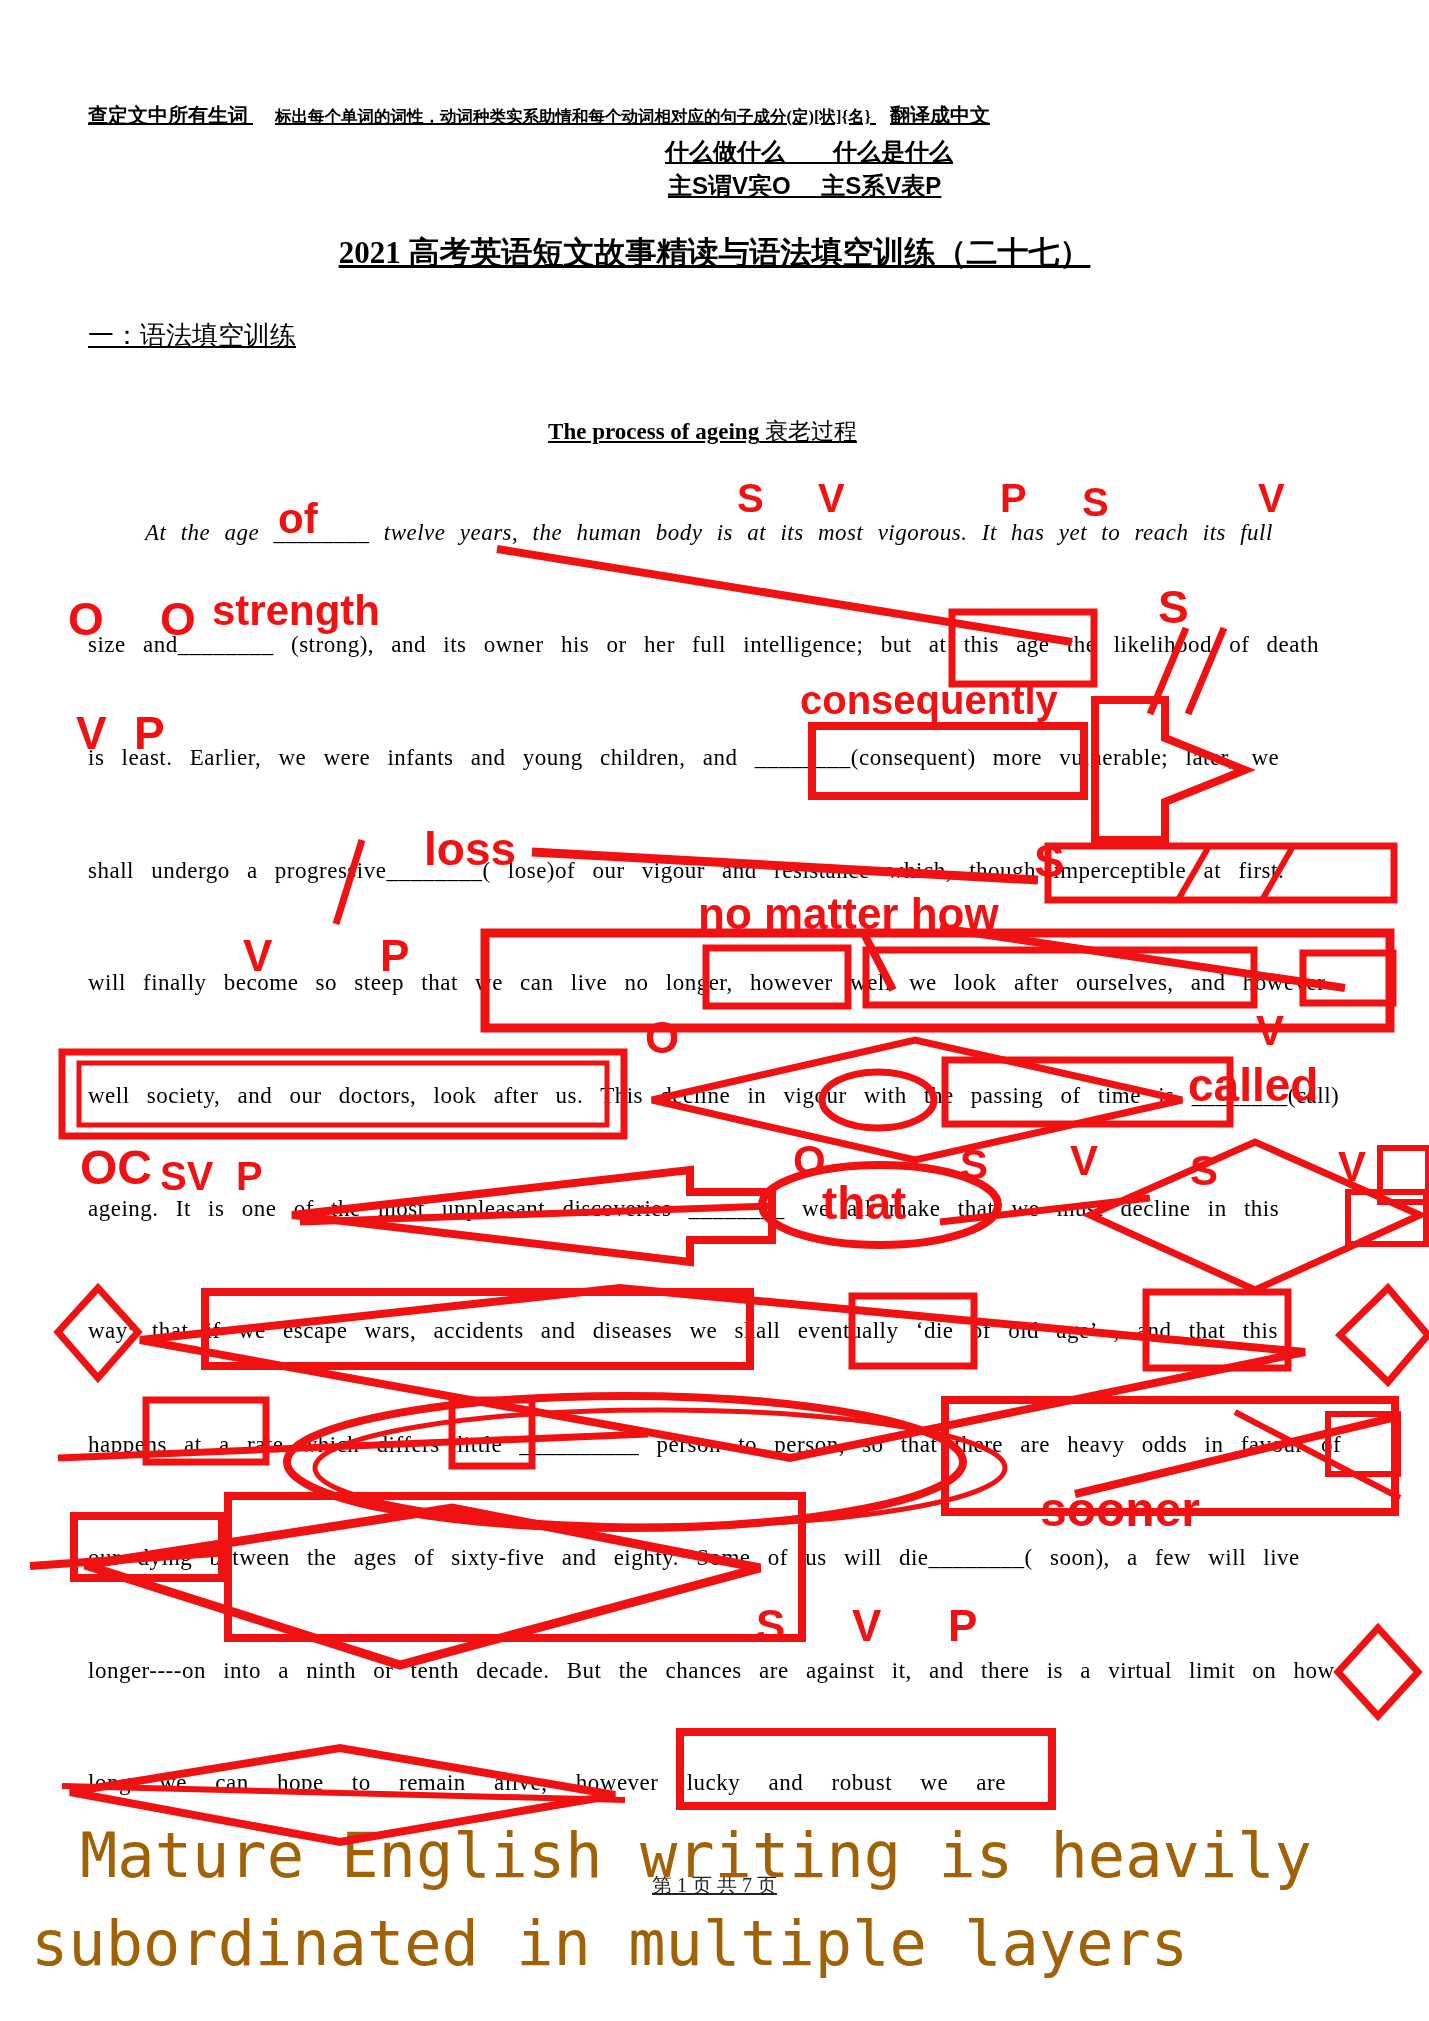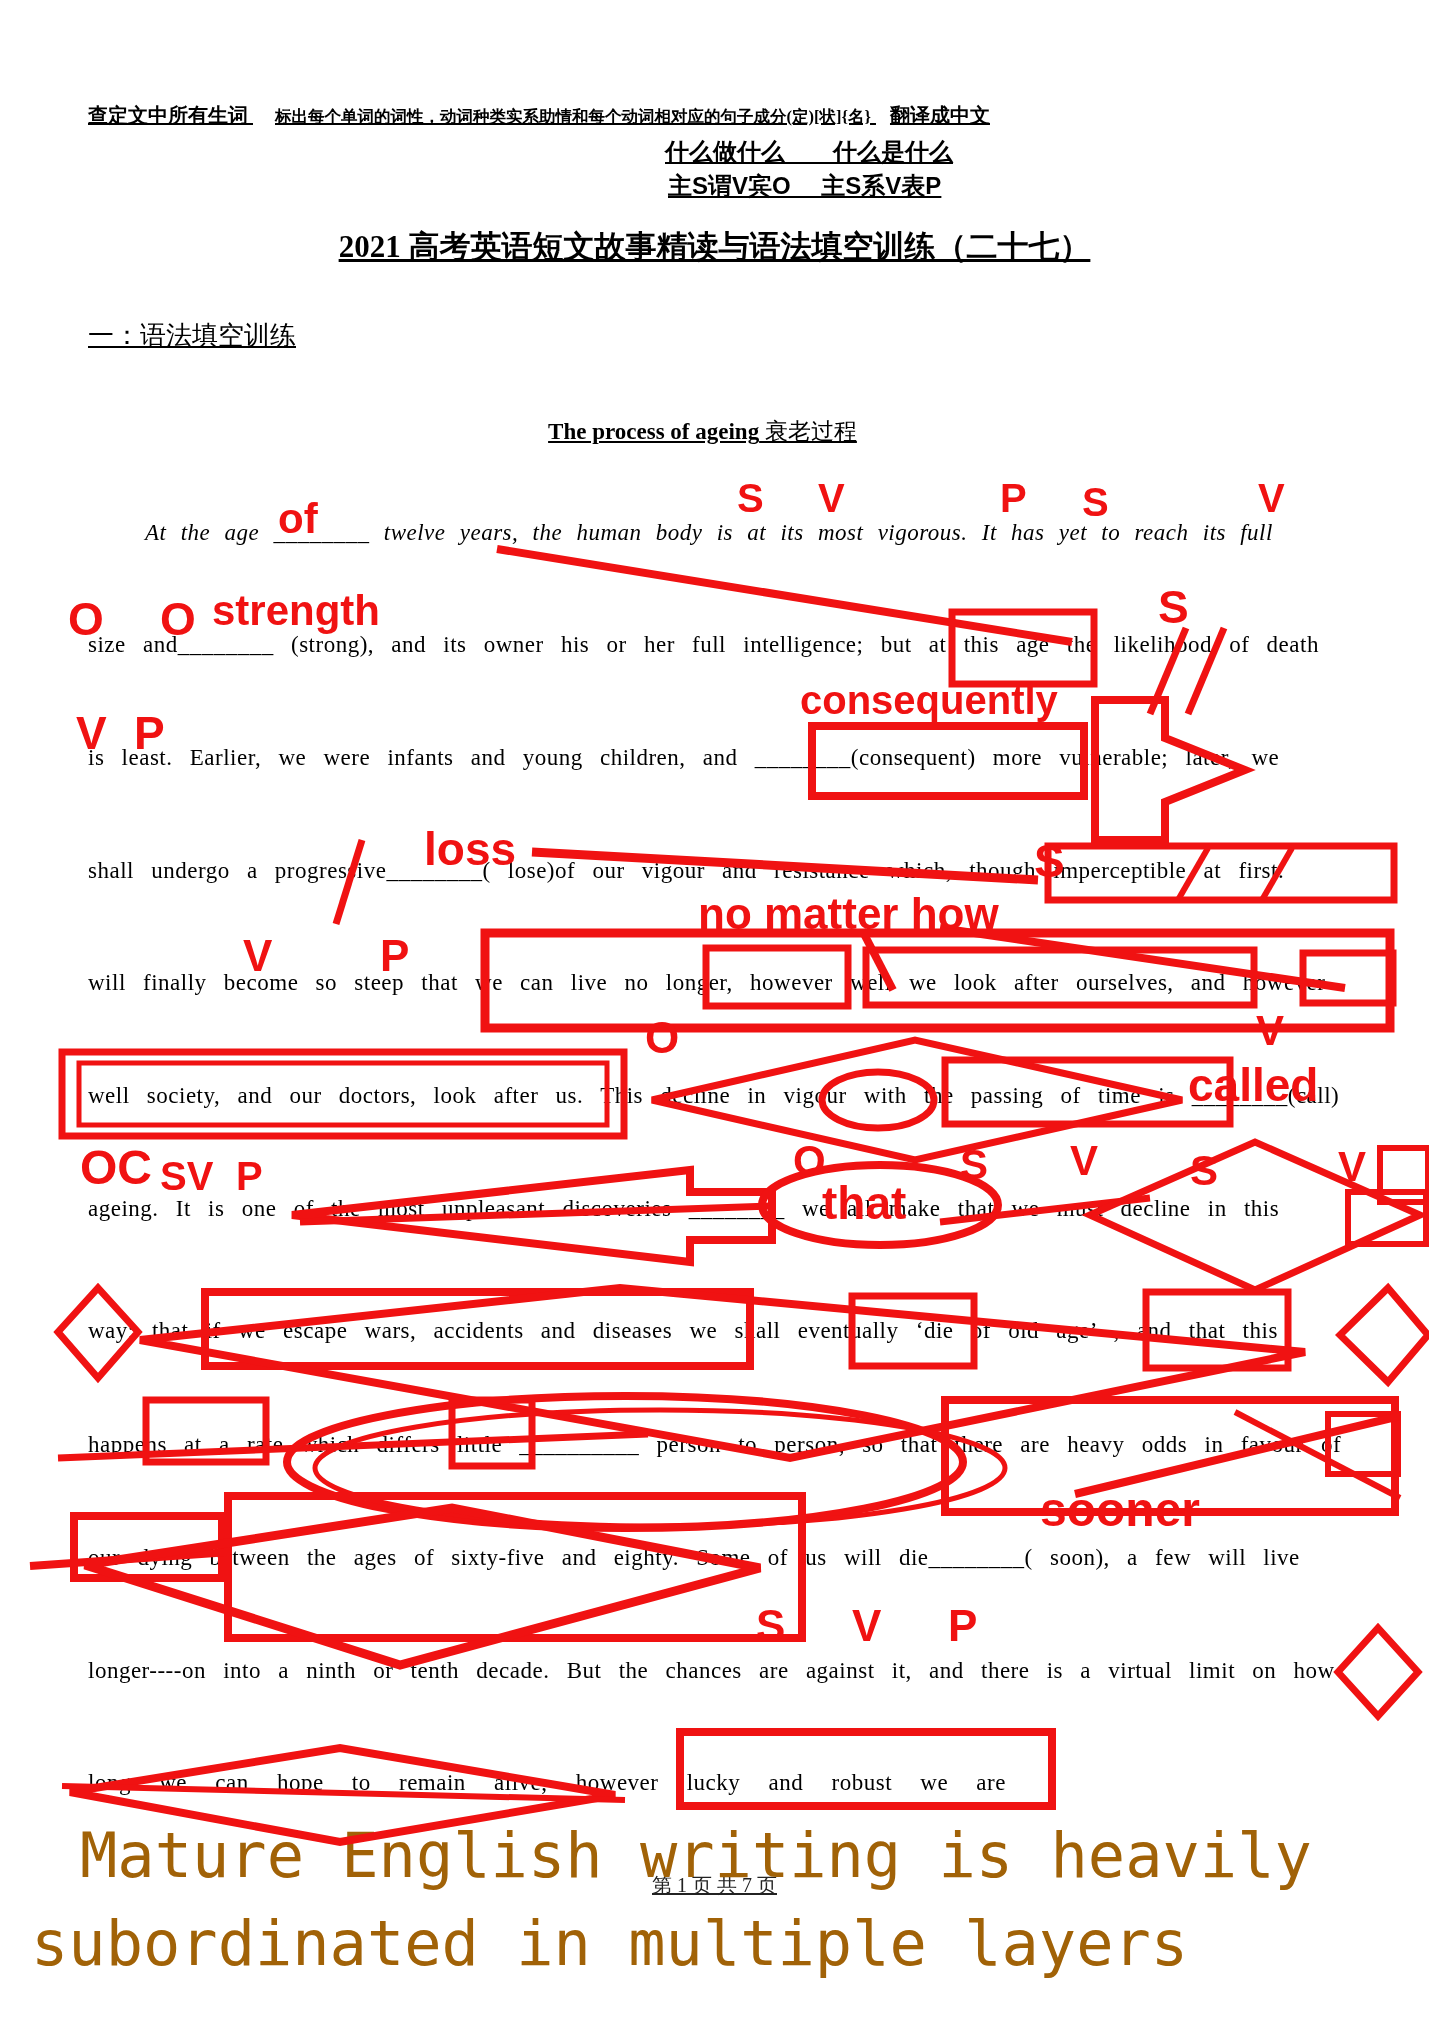--- a/index.html
+++ b/index.html
@@ -32,21 +32,21 @@
 <div class="page">
 
   <div class="abs hdr1" style="left:88px;top:102px;">
     <span>查定文中所有生词</span>
     <span class="small" style="margin-left:22px;">标出每个单词的词性，动词种类实系助情和每个动词相对应的句子成分(定)[状]{名}</span>
     <span style="margin-left:14px;">翻译成中文</span>
   </div>
   <div class="abs hdr23" style="left:665px;top:136px;">什么做什么　　什么是什么</div>
   <div class="abs hdr23" style="left:668px;top:170px;">主S谓V宾O　 主S系V表P</div>
 
-  <div class="abs doc-title" style="left:0;top:226px;">2021 高考英语短文故事精读与语法填空训练（二十七）</div>
+  <div class="abs doc-title" style="left:0;top:232px;">2021 高考英语短文故事精读与语法填空训练（二十七）</div>
 
   <div class="abs section-h" style="left:88px;top:318px;">一：语法填空训练</div>
 
   <div class="abs ptitle" style="left:0;top:416px;">
     <span class="en">The process of ageing</span><span> 衰老过程</span>
   </div>
 
   <div class="pline first" style="left:145px;top:520px;">At the age ________ twelve years, the human body is at its most vigorous. It has yet to reach its full</div>
   <div class="pline" style="left:88px;top:632px;">size and________ (strong), and its owner his or her full intelligence; but at this age the likelihood of death</div>
   <div class="pline" style="left:88px;top:745px;">is least. Earlier, we were infants and young children, and ________(consequent) more vulnerable; later, we</div>

